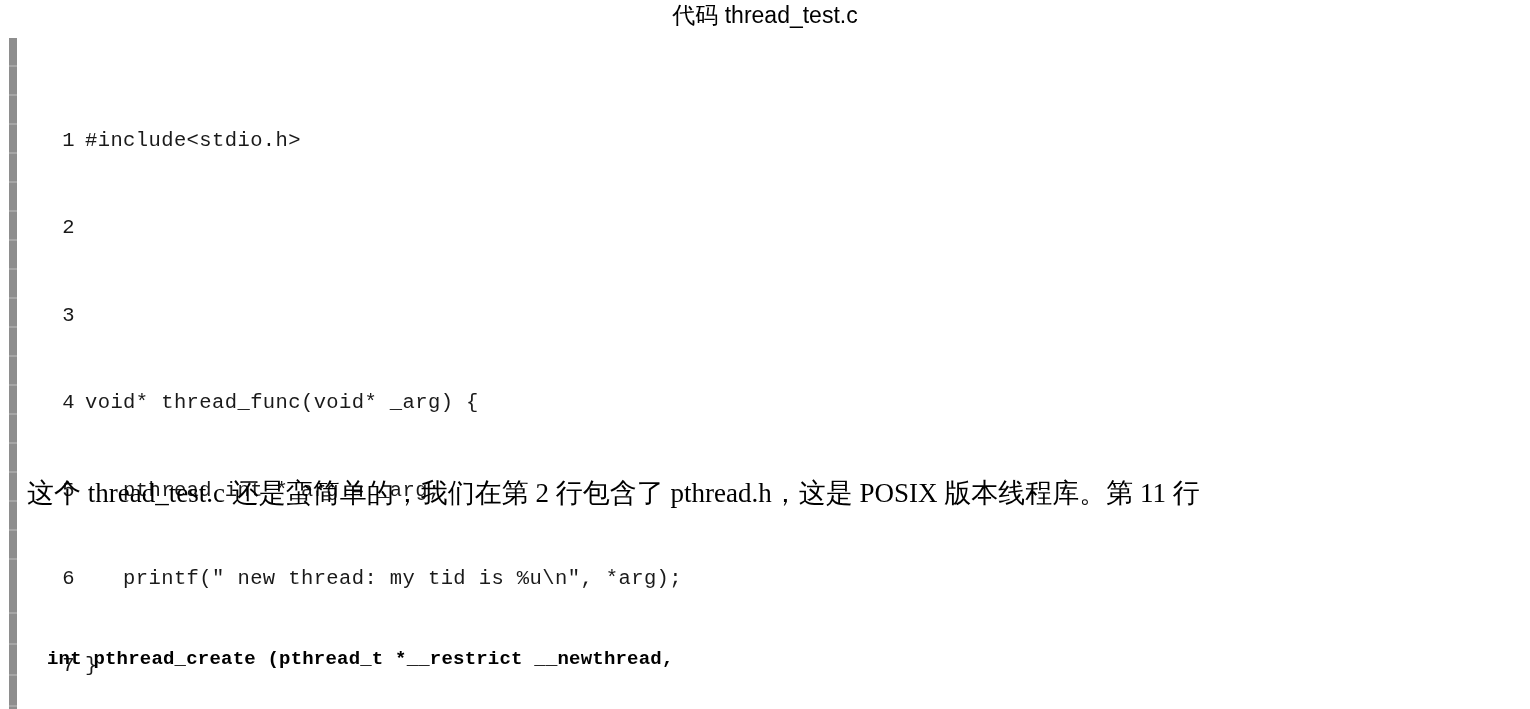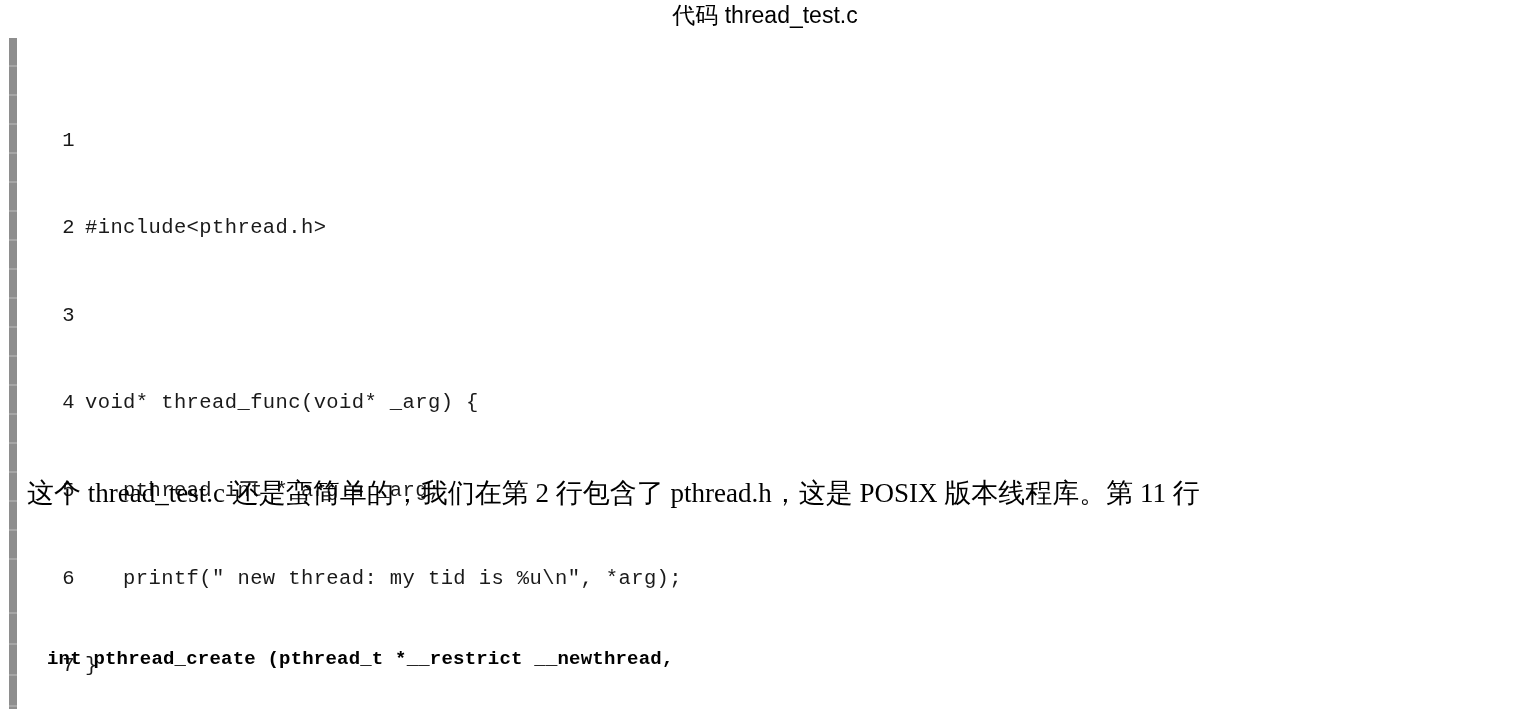--- a/index.html
+++ b/index.html
@@ -127,24 +127,24 @@
 <body>
 
 <div class="doc-title">代码 thread_test.c</div>
 
 <div class="code-block" id="code-block-1">
   <div class="gutter-bar"></div>
   <div class="code-lines">
 
     <div class="code-row">
       <span class="line-no">1</span>
+      <span class="line-code">#include&lt;stdio.h&gt;</span>
     </div>
     <div class="code-row">
       <span class="line-no">2</span>
-      <span class="line-code">#include&lt;pthread.h&gt;</span>
     </div>
     <div class="code-row">
       <span class="line-no">3</span>
       <span class="line-code"></span>
     </div>
     <div class="code-row">
       <span class="line-no">4</span>
       <span class="line-code">void* thread_func(void* _arg) {</span>
     </div>
     <div class="code-row">

